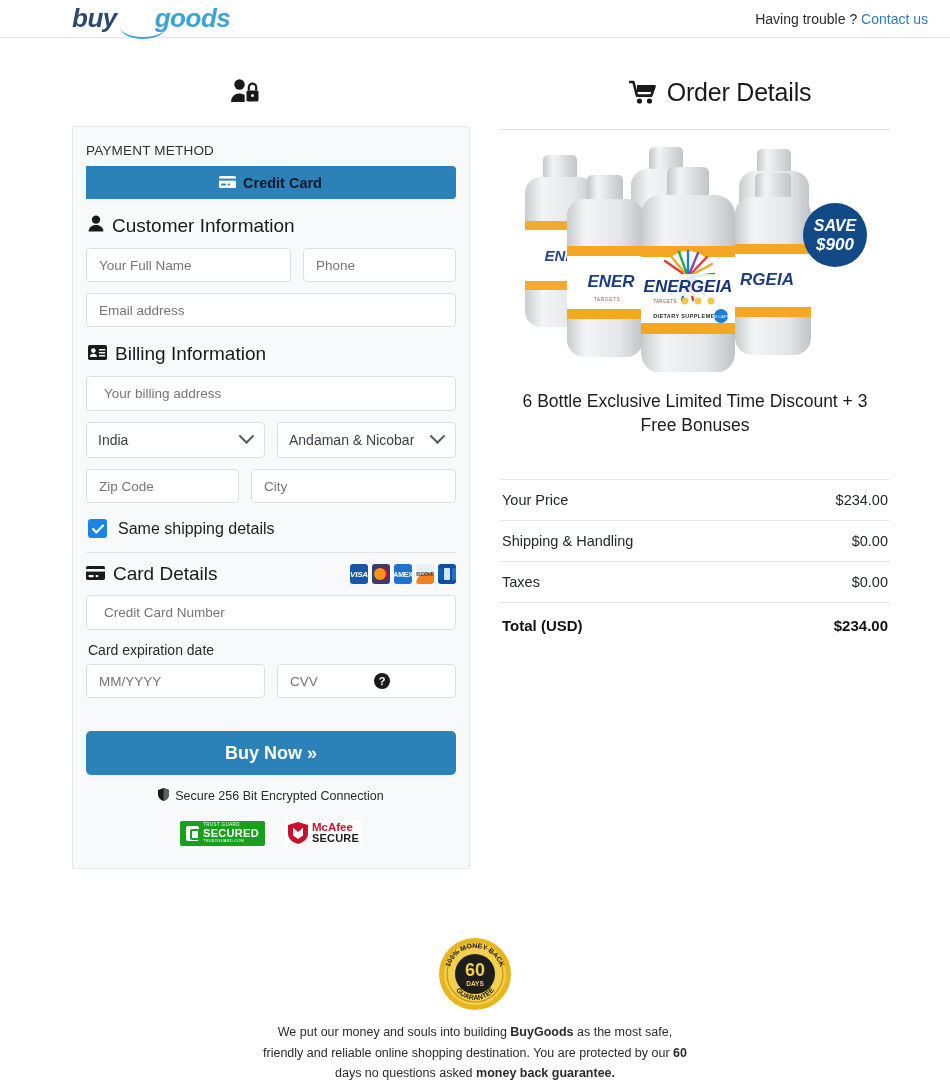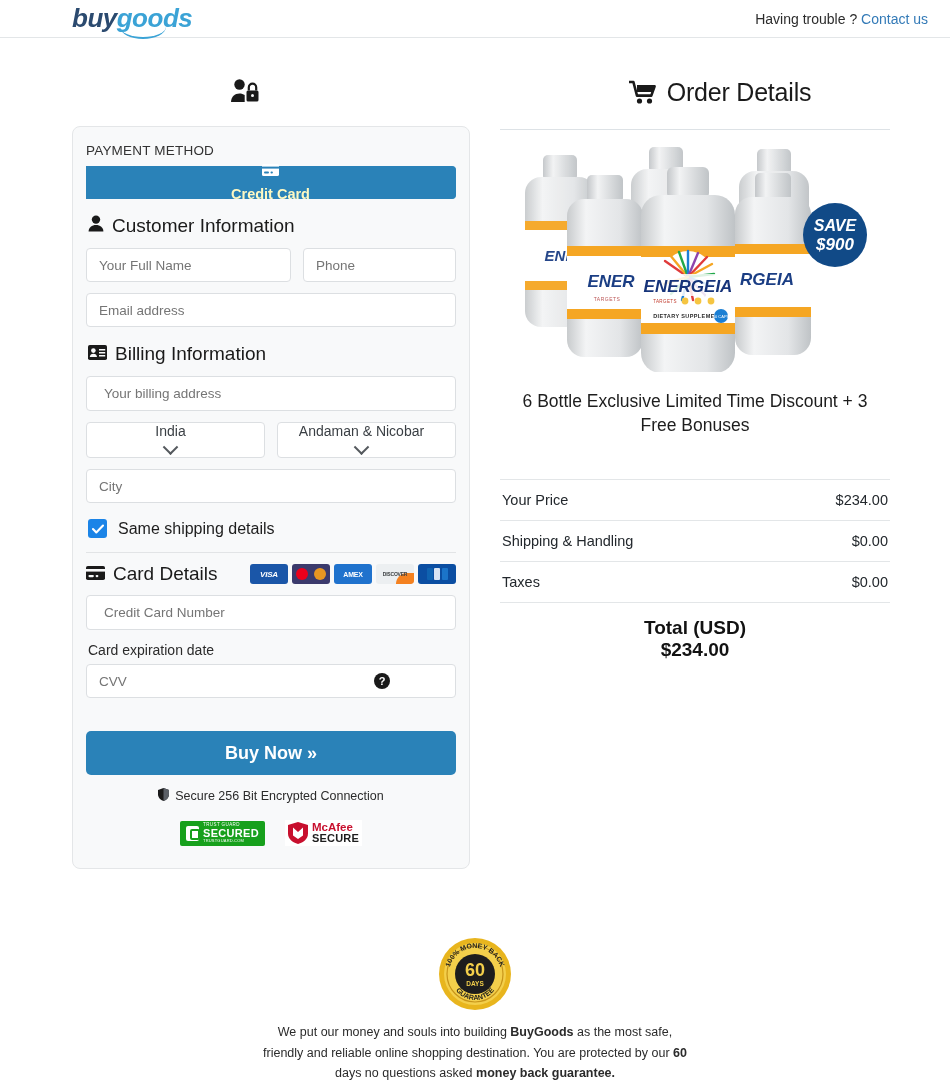--- a/index.html
+++ b/index.html
@@ -17,21 +17,21 @@
   
   .topbar {
     height:38px;
     border-bottom:1px solid #e3e6e8;
     display:flex;
     align-items:center;
     justify-content:space-between;
     padding:0 22px 0 72px;
     background:#fff;
   }
-  .logo { display:flex; align-items:baseline; font-size:26px; font-weight:bold; font-style:italic; letter-spacing:-0.5px; position:relative; }
+  .logo { display:flex; align-items:baseline; font-size:26px; font-weight:bold; font-style:italic; letter-spacing:-0.5px; position:relative;gap:38px; }
   .logo .buy { color:#2b4a6f; }
   .logo .goods { color:#3ba3d6; position:relative; }
   .logo .swoosh {
     position:absolute; left:48px; bottom:-5px; width:46px; height:12px;
     border-bottom:2.5px solid #3ba3d6; border-radius:0 0 50% 50%/0 0 100% 100%;
   }
   .help { font-size:14px; color:#2c2c2c; }
   .help a { color:#337ab7; text-decoration:none; }
 
   
@@ -44,69 +44,69 @@
     gap:10px; font-size:25px; font-weight:normal; color:#1a1a1a;
     margin:40px 0 0 0; letter-spacing:-0.2px;
   }
   .section-title svg { display:block; }
 
   
   .panel {
     margin:22px 18px 0 72px;
     background:#f8f9fa;
     border:1px solid #e4e6e8;
-    border-radius:8px;
+    border-radius:1px;
     padding:14px 13px 22px 13px;
     width:398px;
   }
   .panel-label {
     font-size:13.5px; color:#333; letter-spacing:0.2px; margin:2px 0 8px 0;
   }
   .tabs { display:flex; gap:0; }
   .tab {
     flex:1; height:33px; display:flex; align-items:center; justify-content:center;
     gap:7px; font-size:14.5px; border:1px solid #d8dbde; background:#fdfdfd; color:#2b2b2b;
     cursor:pointer;
   }
   .tab:first-child { border-radius:4px 0 0 4px; }
   .tab:last-child  { border-radius:0 4px 4px 0; border-left:none; }
-  .tab.active { background:#2a82b8; border-color:#2a82b8; color:#fef9c3; font-weight:600;flex-direction:column; }
+  .tab.active { background:#2a82b8; border-color:#2a82b8; color:#0f172a; font-weight:600; }
 
   .sub-head {
     display:flex; align-items:center; gap:8px;
     font-size:19px; color:#1a1a1a; margin:16px 0 11px 2px;
   }
   .row { display:flex; gap:12px; margin-bottom:11px; }
   .fld {
     height:34px; border:1px solid #dcdfe2; border-radius:4px; background:#fff;
     font-size:13.5px; color:#9a9fa5; display:flex; align-items:center; padding:0 12px;
     width:100%; font-family:"Liberation Sans", sans-serif;
   }
   .fld.big { padding-left:17px; height:35px; }
   .sel {
     height:36px; border:1px solid #dcdfe2; border-radius:4px; background:#fff;
     font-size:14px; color:#3a3f44; display:flex; align-items:center; justify-content:space-between;
-    padding:0 12px 0 2px; width:100%;flex-direction:column;
+    padding:0 12px 0 11px; width:100%;
   }
   .caret { width:11px; height:11px; border-right:2px solid #55595e; border-bottom:2px solid #55595e;
            transform:rotate(45deg) translate(-3px,-3px); }
 
   .checkline { display:flex; align-items:center; gap:11px; margin:16px 0 14px 2px; }
   .cbox {
     width:19px; height:19px; border-radius:3px; background:#1b84e7;
     display:flex; align-items:center; justify-content:center;
   }
   .cbox svg { display:block; }
   .checklabel { font-size:16px; color:#1d1d1d; }
 
   .divider { height:1px; background:#e2e4e6; margin:0 0 10px 0; }
 
   .card-head-row { display:flex; align-items:center; justify-content:space-between; margin:8px 0 10px 0; }
   .brands { display:flex; gap:4px; align-items:center; }
-  .brand { width:38px; height:20px; border-radius:3px; display:flex; align-items:center; justify-content:center;
+  .brand { width:18px; height:20px; border-radius:3px; display:flex; align-items:center; justify-content:center;
            font-size:7px; font-weight:bold; color:#fff; letter-spacing:-0.2px; overflow:hidden; }
   .b-visa { background:#1a56a8; }
   .b-mc   { background:#3b3a6c; position:relative; }
   .b-mc .c1, .b-mc .c2 { position:absolute; width:12px; height:12px; border-radius:50%; top:4px; }
   .b-mc .c1 { background:#eb001b; left:4px; }
   .b-mc .c2 { background:#f79e1b; right:4px; opacity:.92; }
   .b-amex { background:#1f72cd; }
   .b-disc { background:#eceff1; color:#3c4043; position:relative; }
   .b-disc .arc { position:absolute; right:0; bottom:0; width:18px; height:11px; background:#f48120; border-radius:12px 0 3px 0; }
   .b-jcb  { background:#0b4ea2; }
@@ -150,21 +150,21 @@
     text-align:center; font-size:17.5px; color:#1d1d1d; line-height:1.35; margin:16px 14px 0 14px;
   }
   .lines { margin-top:42px; }
   .line {
     display:flex; justify-content:space-between; align-items:center;
     padding:12px 2px 12px 2px; font-size:14.5px; color:#23282d; border-bottom:1px solid #e3e6e8;
   }
   .line.first { border-top:1px solid #e3e6e8; }
   .total {
     display:flex; justify-content:space-between; align-items:center;
-    padding:14px 2px 0 2px; font-size:19px; font-weight:bold; color:#121212;flex-direction:column;
+    padding:14px 2px 0 2px; font-size:15px; font-weight:bold; color:#121212;
   }
 
   
   .footer { position:absolute; left:0; right:0; bottom:0; padding-bottom:6px; }
   .guarantee { display:flex; justify-content:center; }
   .ftext {
     text-align:center; font-size:12.5px; color:#2b2b2b; line-height:1.65;
     margin:10px auto 0 auto; width:430px;
   }
   .ftext b { font-weight:bold; }
@@ -263,20 +263,23 @@
           <span>India</span>
           <span class="caret"></span>
         </div>
         <div style="flex:1" class="sel">
           <span>Andaman &amp; Nicobar</span>
           <span class="caret"></span>
         </div>
       </div>
 
       <div class="row">
+        <div style="flex:0.88">
+          <input class="fld" placeholder="Zip Code" style="">
+        </div>
         <div style="flex:1.18">
           <input class="fld" placeholder="City" style="">
         </div>
       </div>
 
       <div class="checkline">
         <span class="cbox">
           <svg width="12" height="10" viewBox="0 0 12 10">
               <path d="M1 5.1 4.3 8.4 11 1.6" fill="none" stroke="#fff" stroke-width="2.1" stroke-linecap="round" stroke-linejoin="round"></path>
             </svg>
@@ -324,20 +327,23 @@
         </div>
       </div>
 
       <div class="row">
         <input class="fld big" placeholder="Credit Card Number" style="">
       </div>
 
       <div class="explabel">Card expiration date</div>
 
       <div class="row">
+        <div style="flex:1">
+          <input class="fld" placeholder="MM/YYYY" style="">
+        </div>
         <div style="flex:1;position:relative">
           <input class="fld" placeholder="CVV" style="">
           <span style="position:absolute;right:66px;top:9px">
             <svg width="16" height="16" viewBox="0 0 16 16">
               <circle cx="8" cy="8" r="8" fill="#1a1a1a"></circle>
               <text x="8" y="12" text-anchor="middle" font-size="11" font-weight="bold" fill="#fff" font-family="Liberation Sans, sans-serif">?</text>
             </svg>
           </span>
         </div>
       </div>

